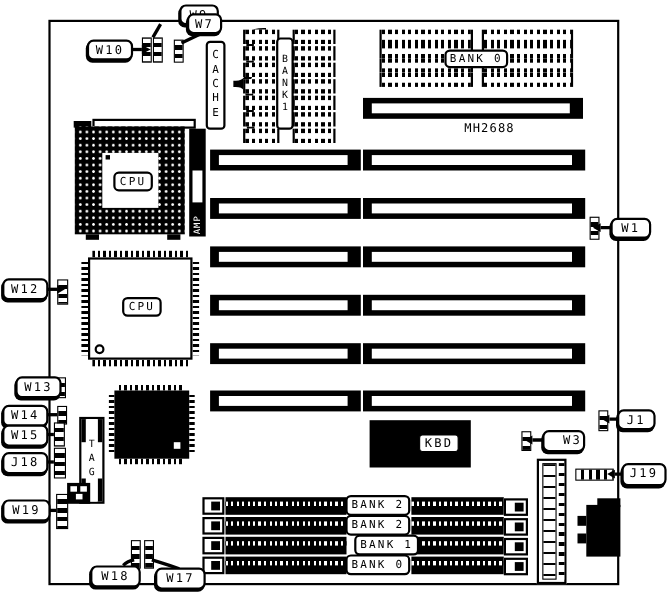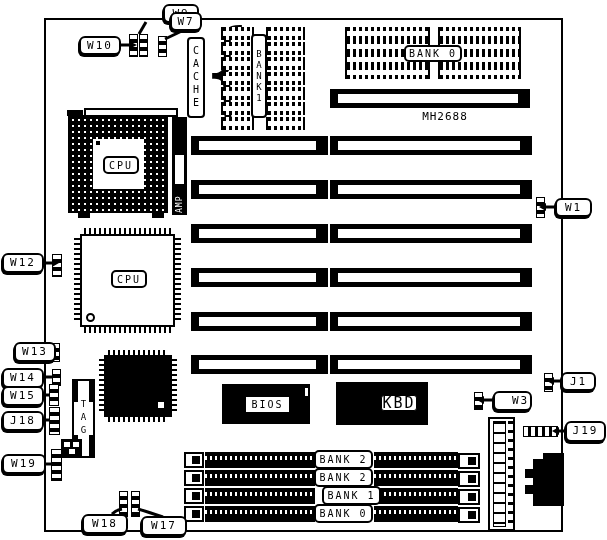--- a/index.html
+++ b/index.html
@@ -157,28 +157,23 @@
 
   <div class="abs blackchip" style="left:61px;top:439px;width:21px;height:19px;">
     <div class="abs" style="left:3px;top:3px;width:6px;height:5px;background:#fff;"></div>
     <div class="abs" style="right:3px;top:3px;width:6px;height:5px;background:#fff;"></div>
     <div class="abs" style="left:8px;top:10px;width:6px;height:5px;background:#fff;"></div>
   </div>
 
   <div class="abs jmp" style="left:119px;top:491px;width:9px;height:26px;"></div>
   <div class="abs jmp" style="left:131px;top:491px;width:9px;height:26px;"></div>
 
-  <div class="abs blackchip" style="left:222px;top:384px;width:88px;height:40px;">
-    <div class="abs" style="left:24px;top:13px;width:43px;height:15px;background:#fff;font-size:10px;letter-spacing:2px;
-                text-align:center;line-height:15px;">BIOS</div>
-    <div class="abs" style="right:2px;top:4px;width:3px;height:8px;background:#fff;"></div>
-  </div>
   <div class="abs blackchip" style="left:336px;top:382px;width:92px;height:43px;">
     <div class="abs" style="left:45px;top:13px;width:36px;height:16px;background:#fff;border:1px solid #000;border-radius:3px;
-                font-size:15px;letter-spacing:2px;text-align:center;line-height:14px;box-sizing:border-box;">KBD</div>
+                font-size:11px;letter-spacing:2px;text-align:center;line-height:14px;box-sizing:border-box;">KBD</div>
   </div>
 
   <div class="abs jmp" style="left:474px;top:392px;width:9px;height:18px;"></div>
   <div class="abs jmp" style="left:544px;top:373px;width:9px;height:19px;"></div>
 
   <div class="abs jmph" style="left:523px;top:426px;width:35px;height:11px;"></div>
 
   <div class="abs clip" style="left:184px;top:452px;width:20px;"></div>
   <div class="abs simmbar" style="left:205px;top:452px;width:110px;"></div>
   <div class="abs banklbl" style="left:314px;top:450px;width:59px;height:19px;">BANK 2</div>

